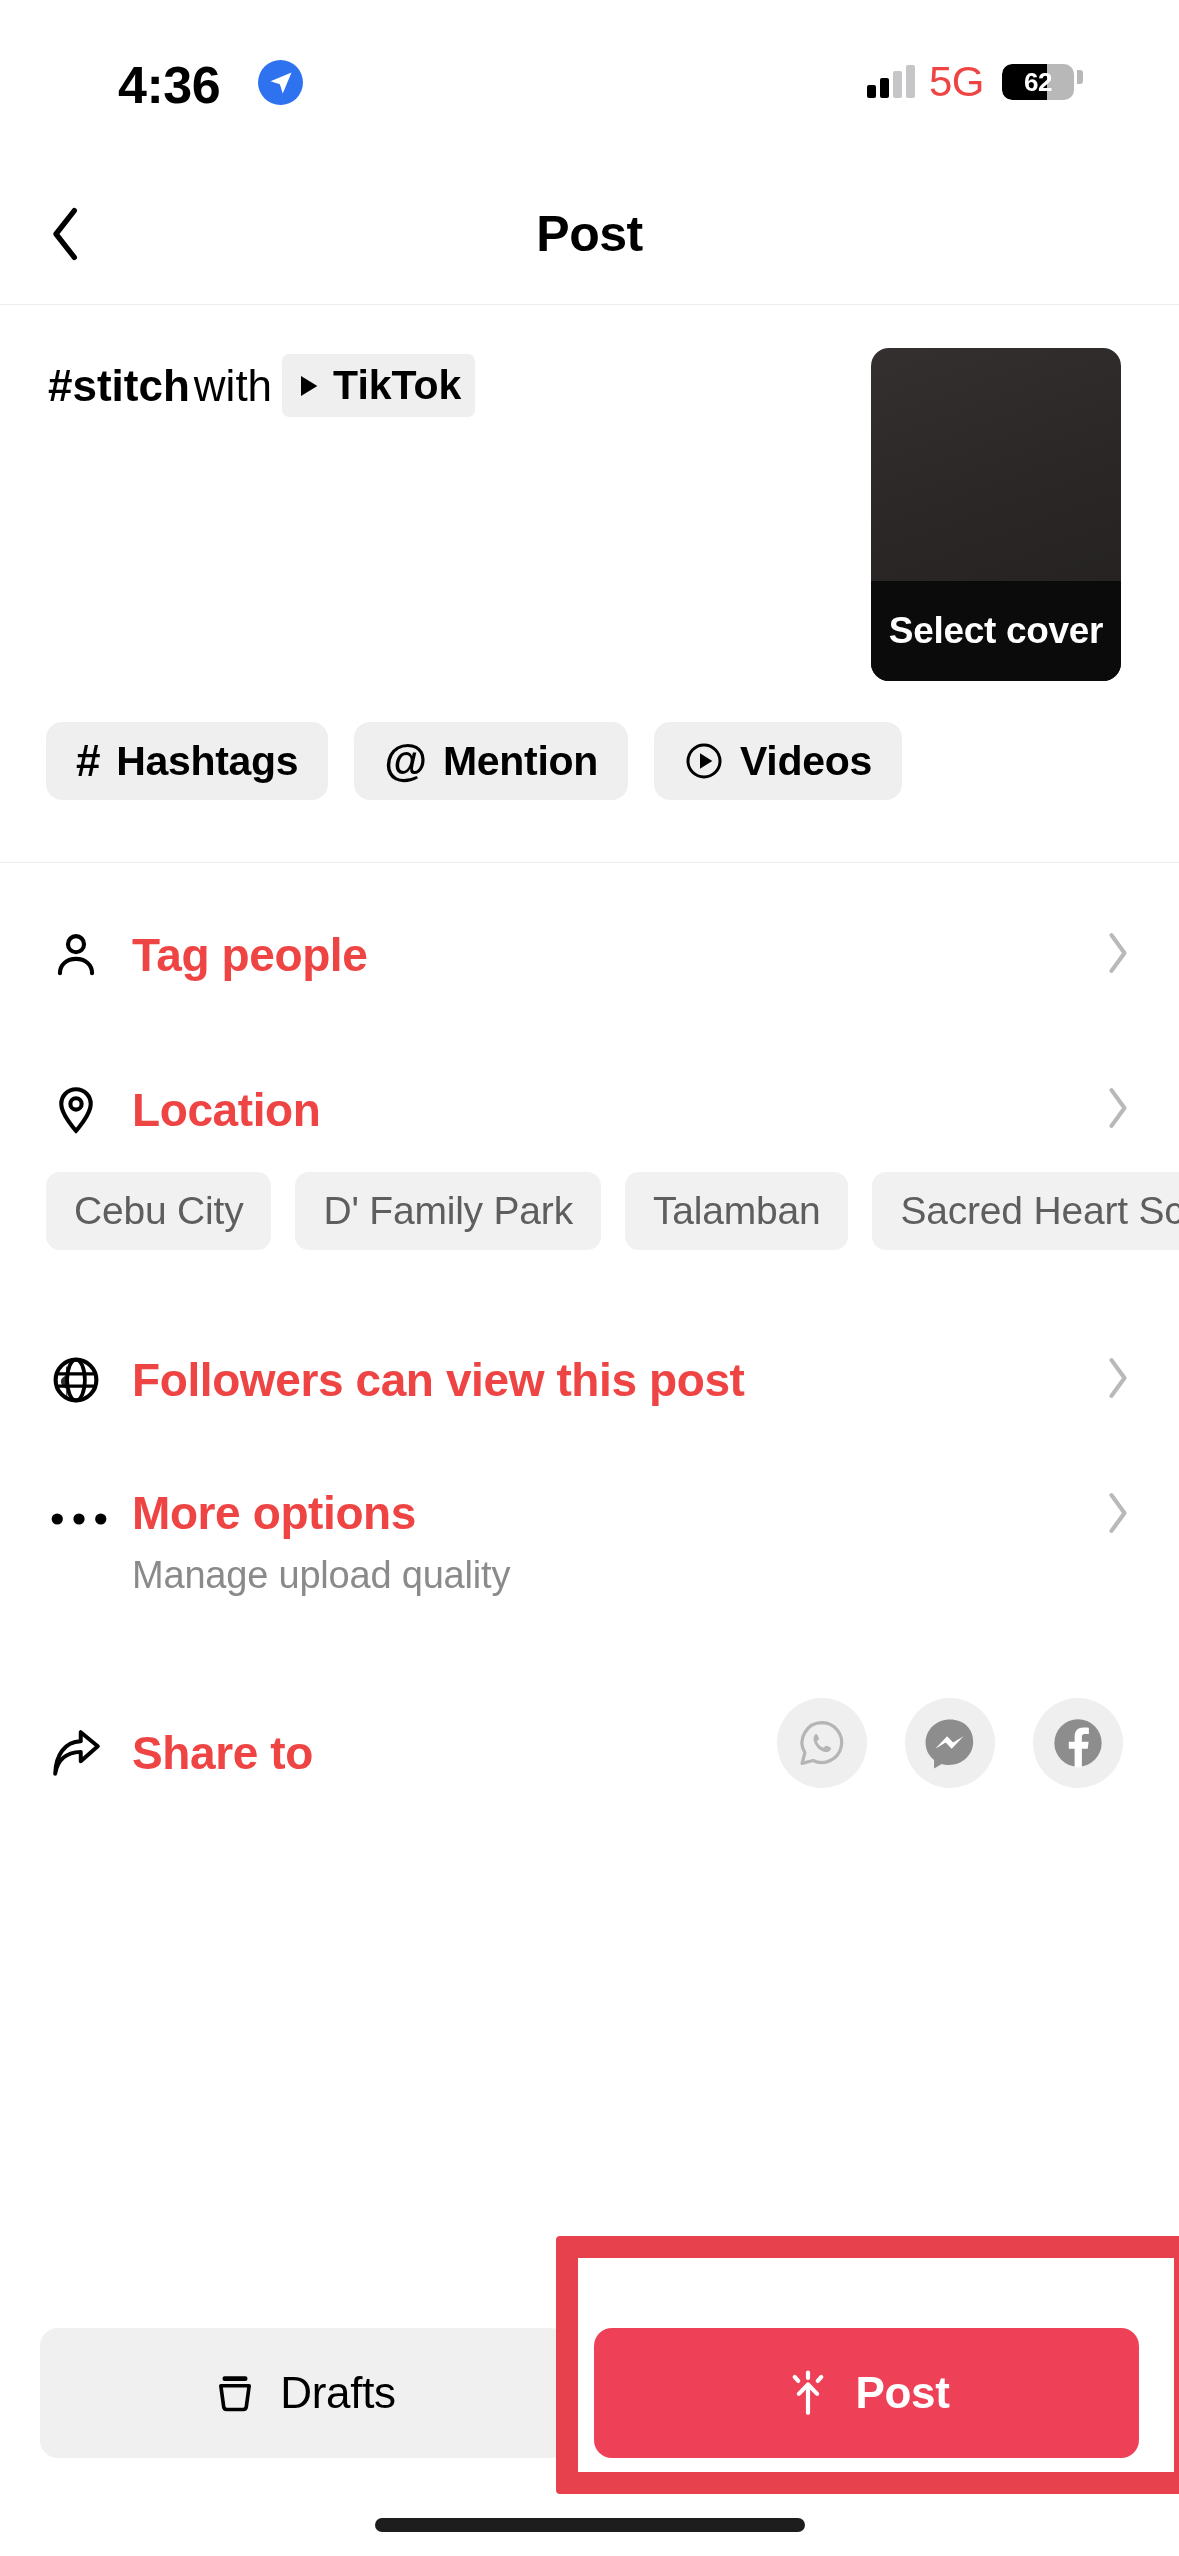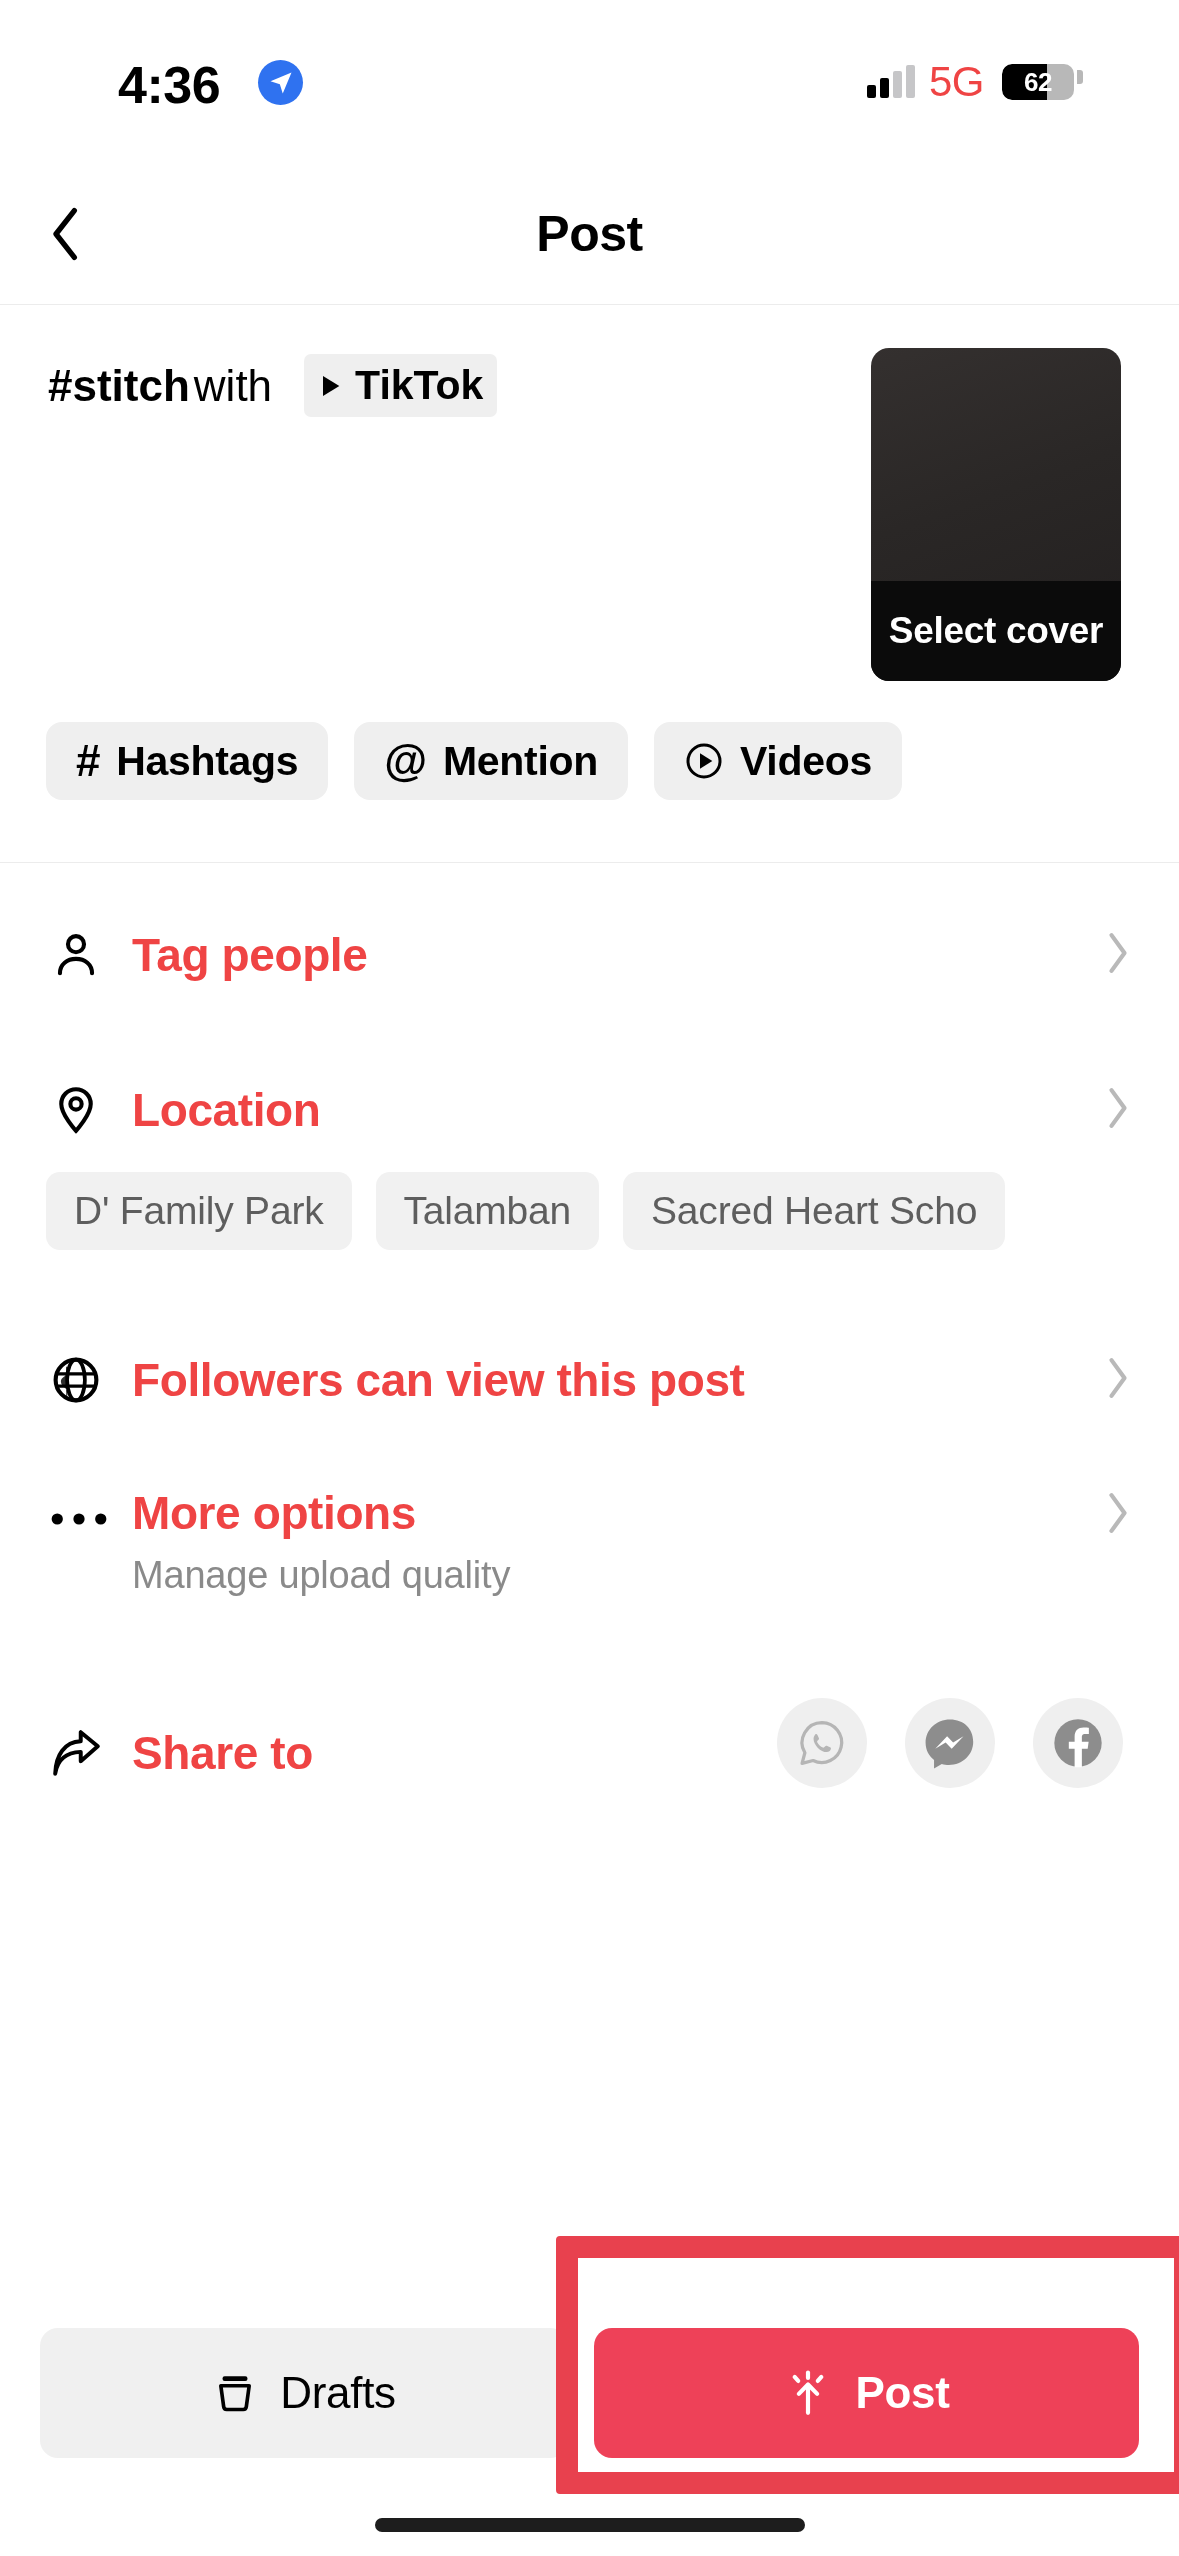--- a/index.html
+++ b/index.html
@@ -170,21 +170,21 @@
   .chip-mention {
     display: inline-flex;
     align-items: center;
     gap: 11px;
     background: #efefef;
     border-radius: 7px;
     padding: 6px 14px 6px 12px;
     font-size: 41px;
     font-weight: bold;
     color: #000;
-    margin-left: 28px;
+    margin-left: 6px;
   }
   .cover {
     position: absolute;
     right: 58px;
     top: 42px;
     width: 250px;
     height: 333px;
     border-radius: 18px;
     background: linear-gradient(160deg, #34302f 0%, #2a2726 45%, #221f1f 100%);
     overflow: hidden;
@@ -454,20 +454,21 @@
     </span>
     <span class="row-label" style="top:28px;">Location</span>
     <span class="row-chev" style="top:30px;">
       <svg width="26" height="46" viewBox="0 0 16 28">
         <path d="M4 3 12 14 4 25" fill="none" stroke="#b9b9b9" stroke-width="2.6" stroke-linecap="round" stroke-linejoin="round"></path>
       </svg>
     </span>
   </div>
 
   <div class="loc-chips">
+    <div class="loc-chip">Cebu City</div>
     <div class="loc-chip">D' Family Park</div>
     <div class="loc-chip">Talamban</div>
     <div class="loc-chip">Sacred Heart Scho</div>
   </div>
 
   <div class="row" style="top:1325px;height:110px;">
     <span class="row-icon">
       <svg width="52" height="52" viewBox="0 0 24 24">
         <circle cx="12" cy="12" r="9.4" fill="none" stroke="#000" stroke-width="1.9"></circle>
         <ellipse cx="12" cy="12" rx="4.1" ry="9.4" fill="none" stroke="#000" stroke-width="1.7"></ellipse>

